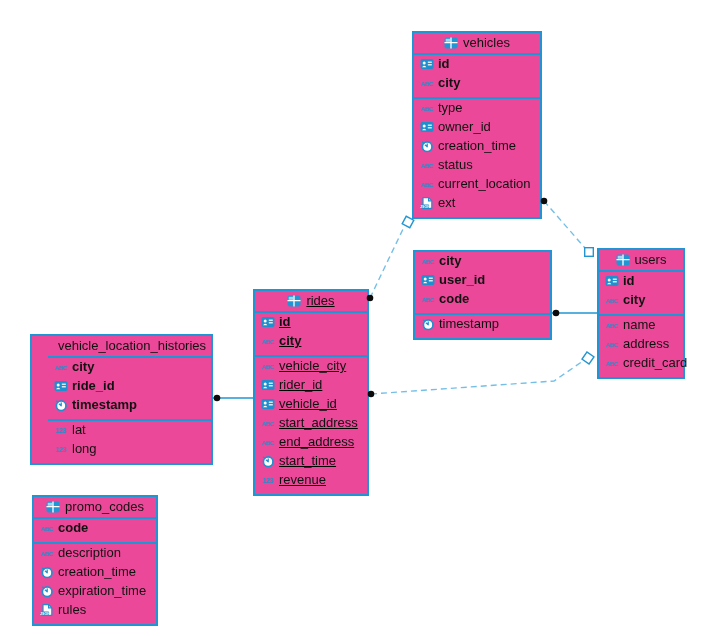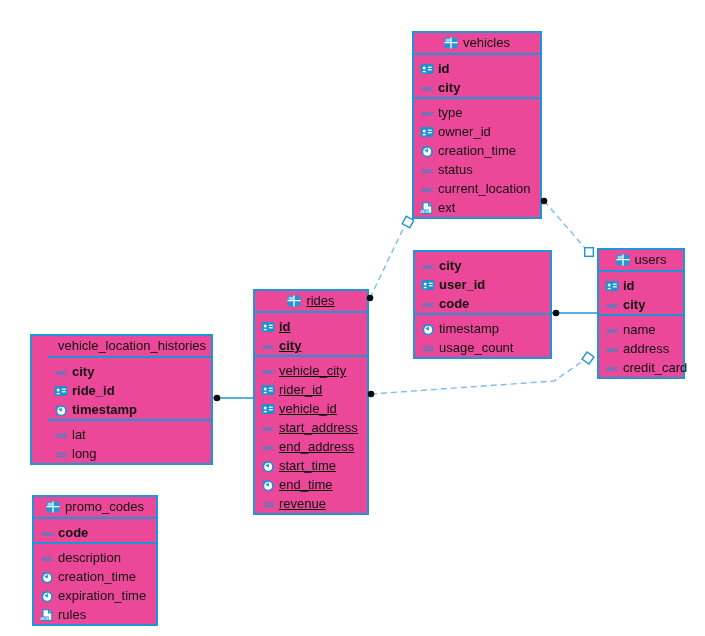--- a/index.html
+++ b/index.html
@@ -12,21 +12,21 @@
     box-sizing:border-box;z-index:1;
   }
   .thead{
     height:20px;line-height:20px;border-bottom:2px solid #1e96d6;
     display:flex;align-items:center;justify-content:center;gap:5px;
     font-size:13px;color:#111;white-space:nowrap;padding:0 6px;
   }
   .sec{padding:2px 0;}
   .sec.pk{border-bottom:2px solid #1e96d6;}
   .row{
-    height:19px;display:flex;align-items:flex-end;gap:4px;
+    height:19px;display:flex;align-items:flex-start;gap:4px;
     padding-left:5px;padding-right:6px;font-size:13px;color:#111;white-space:nowrap;
   }
   .row.bold .lbl{font-weight:700;}
   .ic{width:15px;height:14px;flex:0 0 15px;display:flex;align-items:center;justify-content:center;}
   .lbl{line-height:14px;}
   #wires{position:absolute;left:0;top:0;z-index:2;pointer-events:none;}
 </style>
 </head>
 <body>
 
@@ -158,28 +158,20 @@
           <div class="row">
             <span class="ic">
               <svg class="fld-icon" width="14" height="14" viewBox="0 0 14 14">
                 <circle cx="7.2" cy="7.7" r="4.8" fill="#fff" stroke="#1f8fcd" stroke-width="1.7"></circle>
                 <path d="M7.2,7.7 L7.2,4.8 M7.2,7.7 L5.2,6.1" stroke="#1f8fcd" stroke-width="1.3" fill="none" stroke-linecap="round"></path>
                 <path d="M2.6,3.2 L3.9,4.2" stroke="#1f8fcd" stroke-width="1.4" stroke-linecap="round"></path>
               </svg>
             </span>
             <span class="lbl">timestamp</span>
           </div>
-          <div class="row">
-            <span class="ic">
-              <svg class="fld-icon" width="14" height="14" viewBox="0 0 14 14">
-                <text x="7" y="9.8" text-anchor="middle" font-size="7" font-weight="bold" fill="#1f8fcd" font-family="Liberation Sans, sans-serif" letter-spacing="-0.4">123</text>
-              </svg>
-            </span>
-            <span class="lbl">usage_count</span>
-          </div>
         </div>
       </div>
       <div class="er-table" style="left:597px;top:248px;width:88px;">
         <div class="thead">
           <svg class="fld-icon" width="14" height="14" viewBox="0 0 14 14">
             <rect x="0.5" y="1.5" width="13" height="11" rx="2" fill="#2196d3"></rect>
             <rect x="1.7" y="2.8" width="4.6" height="3" fill="#9fd7f5"></rect>
             <path d="M0.5,6.6 h13 M7,1.5 v11" stroke="#ffffff" stroke-width="1.3" fill="none"></path>
           </svg>
           <span>users</span>
@@ -315,30 +307,20 @@
           </div>
           <div class="row">
             <span class="ic">
               <svg class="fld-icon" width="14" height="14" viewBox="0 0 14 14">
                 <circle cx="7.2" cy="7.7" r="4.8" fill="#fff" stroke="#1f8fcd" stroke-width="1.7"></circle>
                 <path d="M7.2,7.7 L7.2,4.8 M7.2,7.7 L5.2,6.1" stroke="#1f8fcd" stroke-width="1.3" fill="none" stroke-linecap="round"></path>
                 <path d="M2.6,3.2 L3.9,4.2" stroke="#1f8fcd" stroke-width="1.4" stroke-linecap="round"></path>
               </svg>
             </span>
             <span class="lbl">start_time</span>
-          </div>
-          <div class="row">
-            <span class="ic">
-              <svg class="fld-icon" width="14" height="14" viewBox="0 0 14 14">
-                <circle cx="7.2" cy="7.7" r="4.8" fill="#fff" stroke="#1f8fcd" stroke-width="1.7"></circle>
-                <path d="M7.2,7.7 L7.2,4.8 M7.2,7.7 L5.2,6.1" stroke="#1f8fcd" stroke-width="1.3" fill="none" stroke-linecap="round"></path>
-                <path d="M2.6,3.2 L3.9,4.2" stroke="#1f8fcd" stroke-width="1.4" stroke-linecap="round"></path>
-              </svg>
-            </span>
-            <span class="lbl">end_time</span>
           </div>
           <div class="row">
             <span class="ic">
               <svg class="fld-icon" width="14" height="14" viewBox="0 0 14 14">
                 <text x="7" y="9.8" text-anchor="middle" font-size="7" font-weight="bold" fill="#1f8fcd" font-family="Liberation Sans, sans-serif" letter-spacing="-0.4">123</text>
               </svg>
             </span>
             <span class="lbl">revenue</span>
           </div>
         </div>

